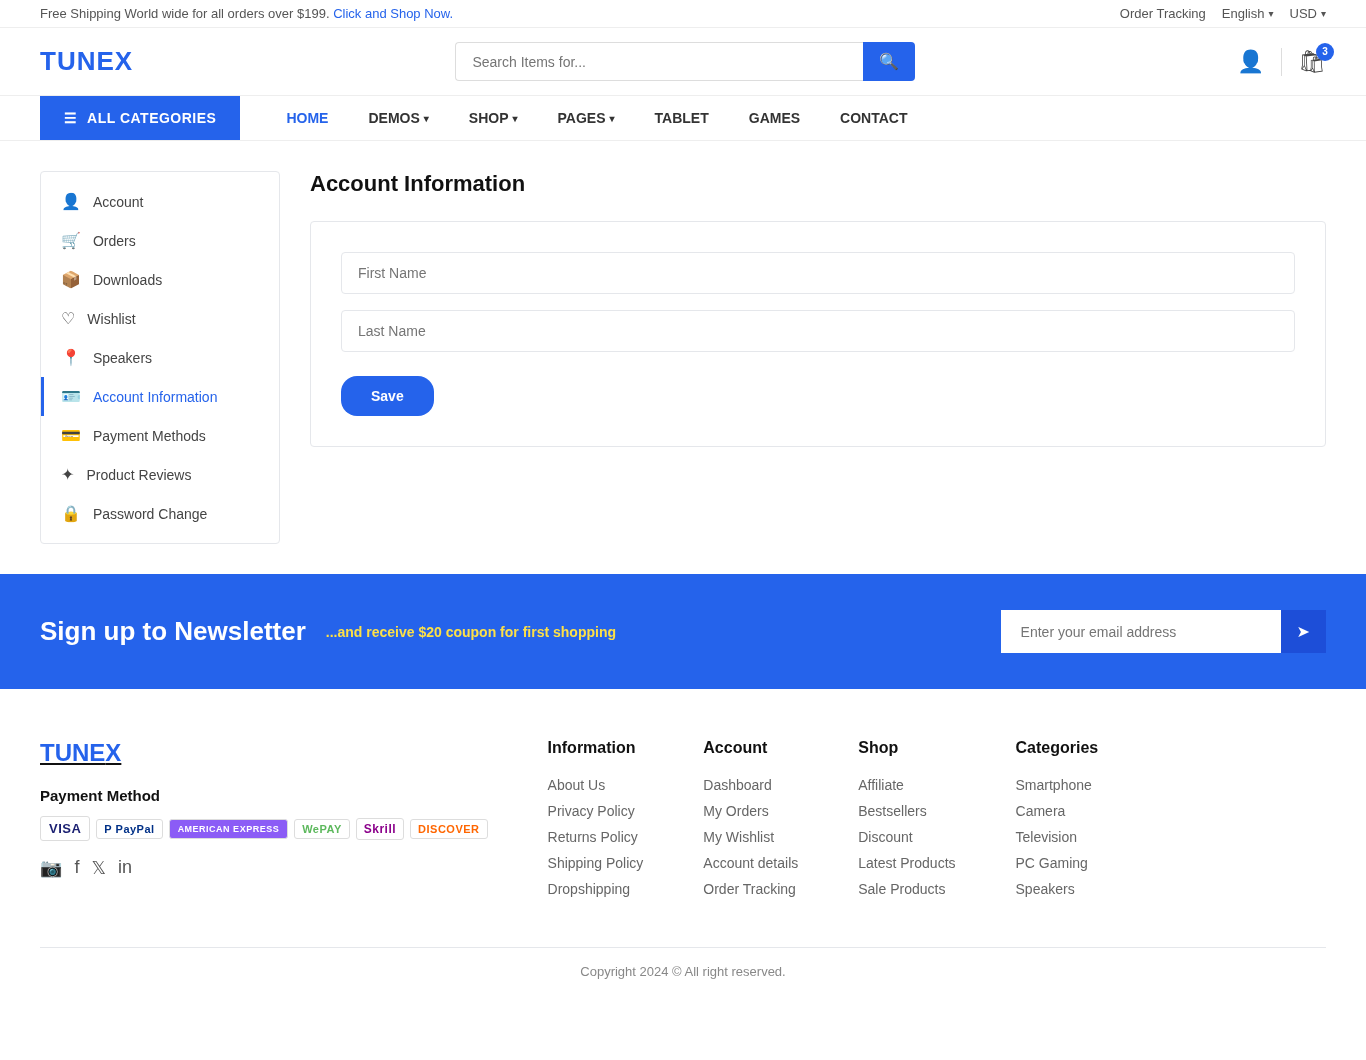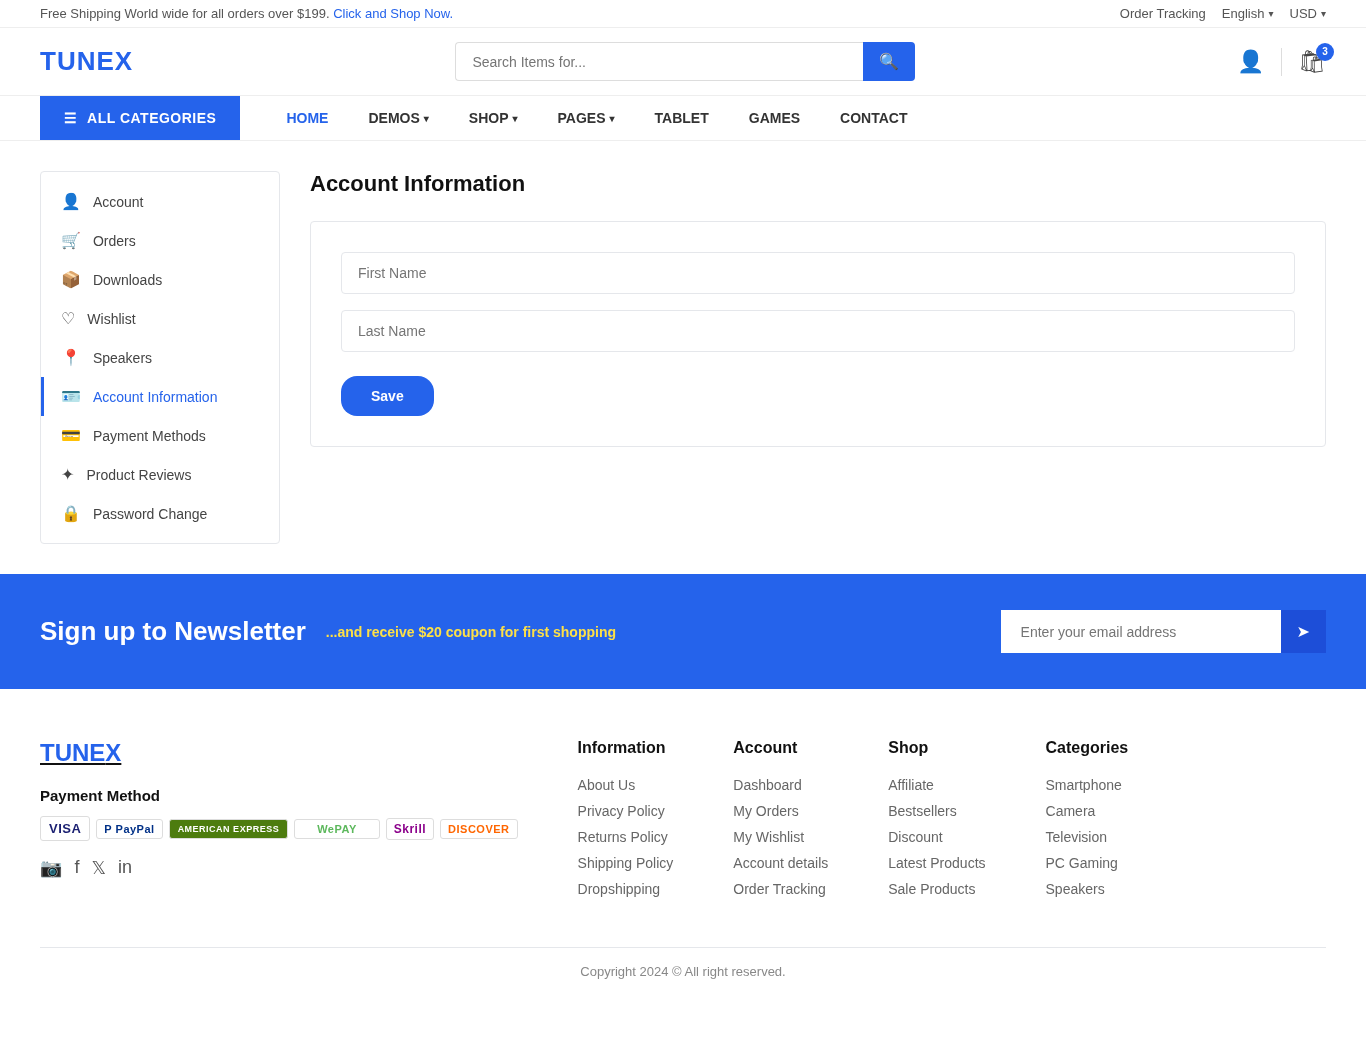--- a/index.html
+++ b/index.html
@@ -289,22 +289,22 @@
   <div class="footer-top">
 
     <div class="footer-brand">
       <a class="footer-logo" href="#">
         <span>TUNE</span><span>X</span>
       </a>
       <div class="payment-label">Payment Method</div>
       <div class="payment-icons">
         <span class="payment-badge visa">VISA</span>
         <span class="payment-badge paypal" style="color:#003087; font-size:11px; font-weight:900; border:1px solid #ddd; padding:3px 7px; border-radius:3px;">P PayPal</span>
-        <span class="payment-badge" style="background:#4d7c0f; color:#fff; font-size:9px; font-weight:900;">AMERICAN EXPRESS</span>
-        <span class="payment-badge wepay" style="color:#5cb85c; font-weight:900; font-size:11px; border:1px solid #ddd; padding:3px 22px;">WePAY</span>
+        <span class="payment-badge" style="background:#8b5cf6; color:#fff; font-size:9px; font-weight:900;">AMERICAN EXPRESS</span>
+        <span class="payment-badge wepay" style="color:#5cb85c; font-weight:900; font-size:11px; border:1px solid #ddd; padding:3px 7px;">WePAY</span>
         <span class="payment-badge skrill" style="color:#8b008b; font-weight:900; font-size:12px; border:1px solid #ddd; padding:3px 7px;">Skrill</span>
         <span class="payment-badge discover" style="color:#f60; font-weight:900; font-size:11px; border:1px solid #ddd; padding:3px 7px;">DISCOVER</span>
       </div>
       <div class="social-icons">
         <span class="social-icon">📷</span>
         <span class="social-icon">f</span>
         <span class="social-icon">𝕏</span>
         <span class="social-icon">in</span>
       </div>
     </div>

